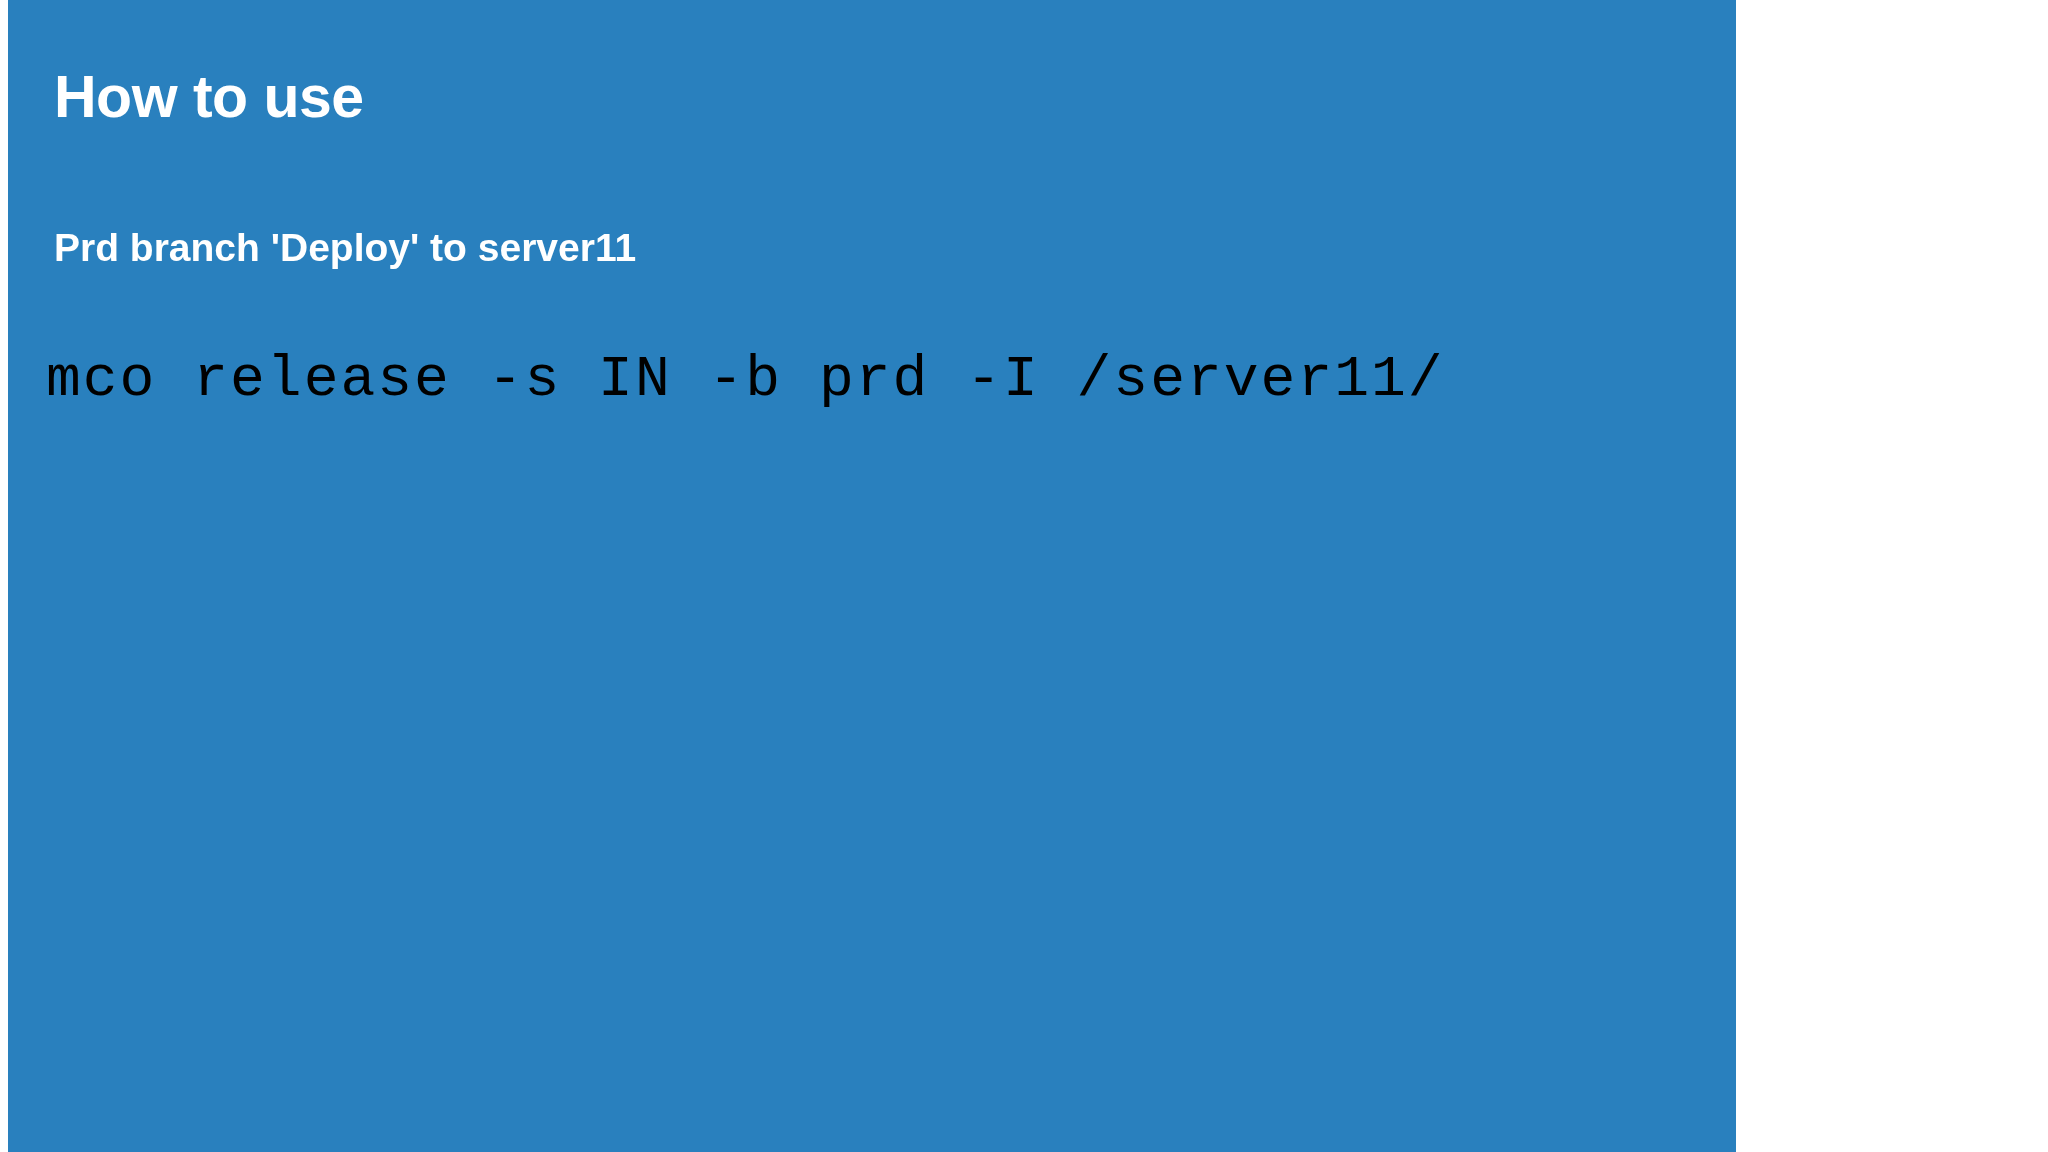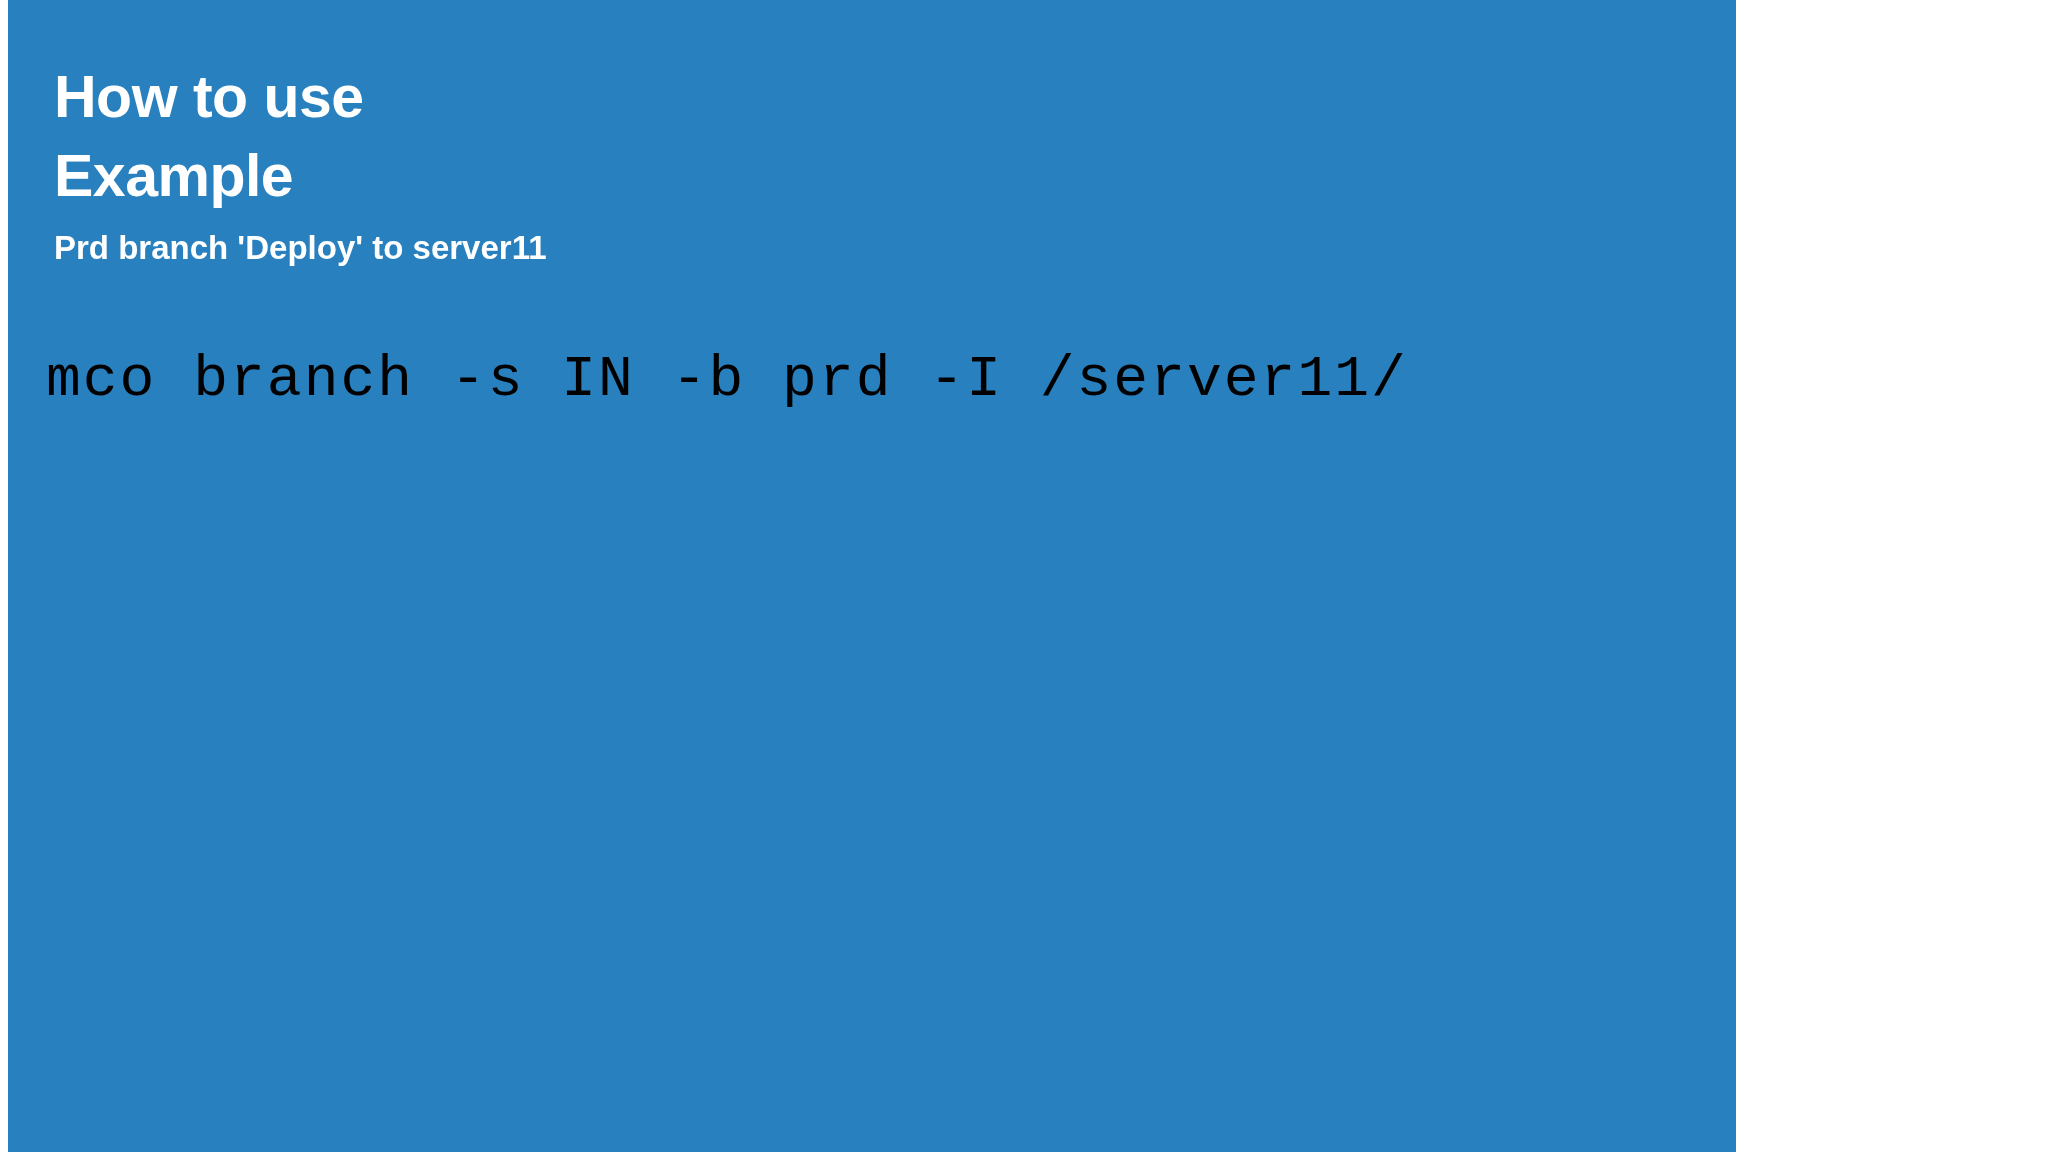--- a/index.html
+++ b/index.html
@@ -56,21 +56,21 @@
     line-height: 79px;
     letter-spacing: -0.5px;
     white-space: pre;
   }
 
   .subhead {
     position: absolute;
     color: #ffffff;
     font-family: "Liberation Sans", sans-serif;
     font-weight: bold;
-    font-size: 33px;
+    font-size: 39px;
     line-height: 40px;
     letter-spacing: 0px;
     white-space: pre;
   }
 
   #subhead-1 { left: 46px; top: 228px; }
   #subhead-2 { left: 46px; top: 522px; }
 
   .command {
     position: absolute;
@@ -100,26 +100,25 @@
 <body>
 
 <div id="slide">
 
   <div id="blue-canvas">
 
     <div id="content">
 
       <div class="heading-block">
         <div class="heading-line">How to use</div>
-        <div class="heading-line">Example</div>
       </div>
 
       <div class="subhead" id="subhead-1">Prd branch 'Deploy' to server11</div>
 
-      <div class="command" id="command-1">mco branch -s IN -b prd -I /server11/</div>
+      <div class="command" id="command-1">mco release -s IN -b prd -I /server11/</div>
 
 
 
     </div>
   </div>
 
   <div class="edge-strip" id="edge-strip-left"></div>
   <div class="edge-strip" id="edge-strip-right"></div>
 
 </div>

